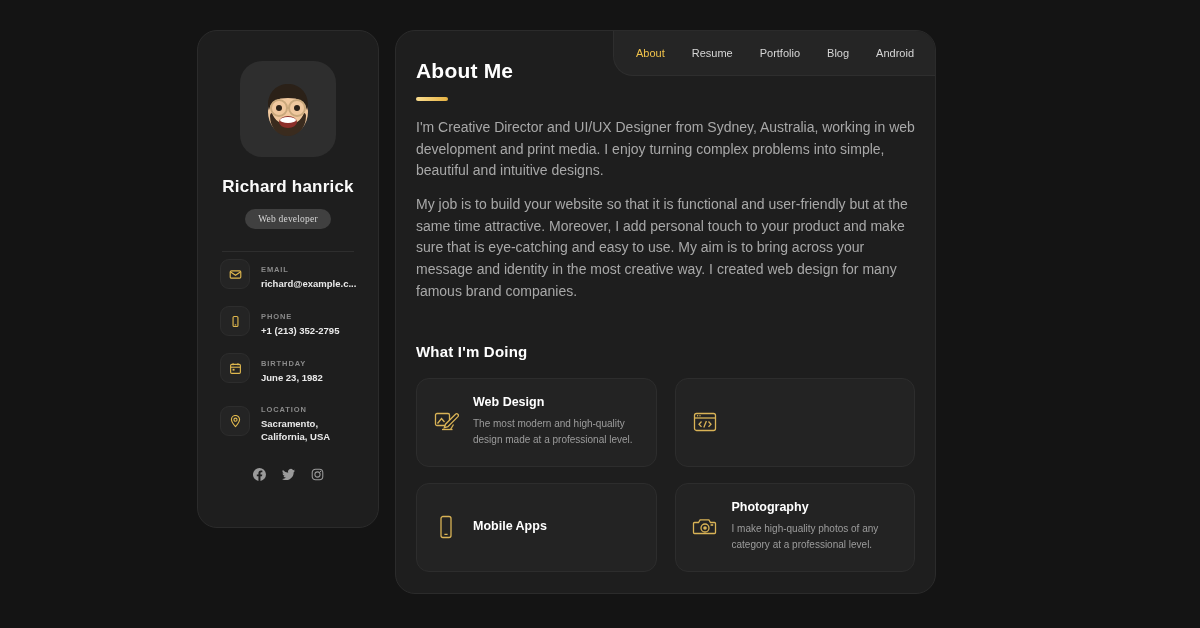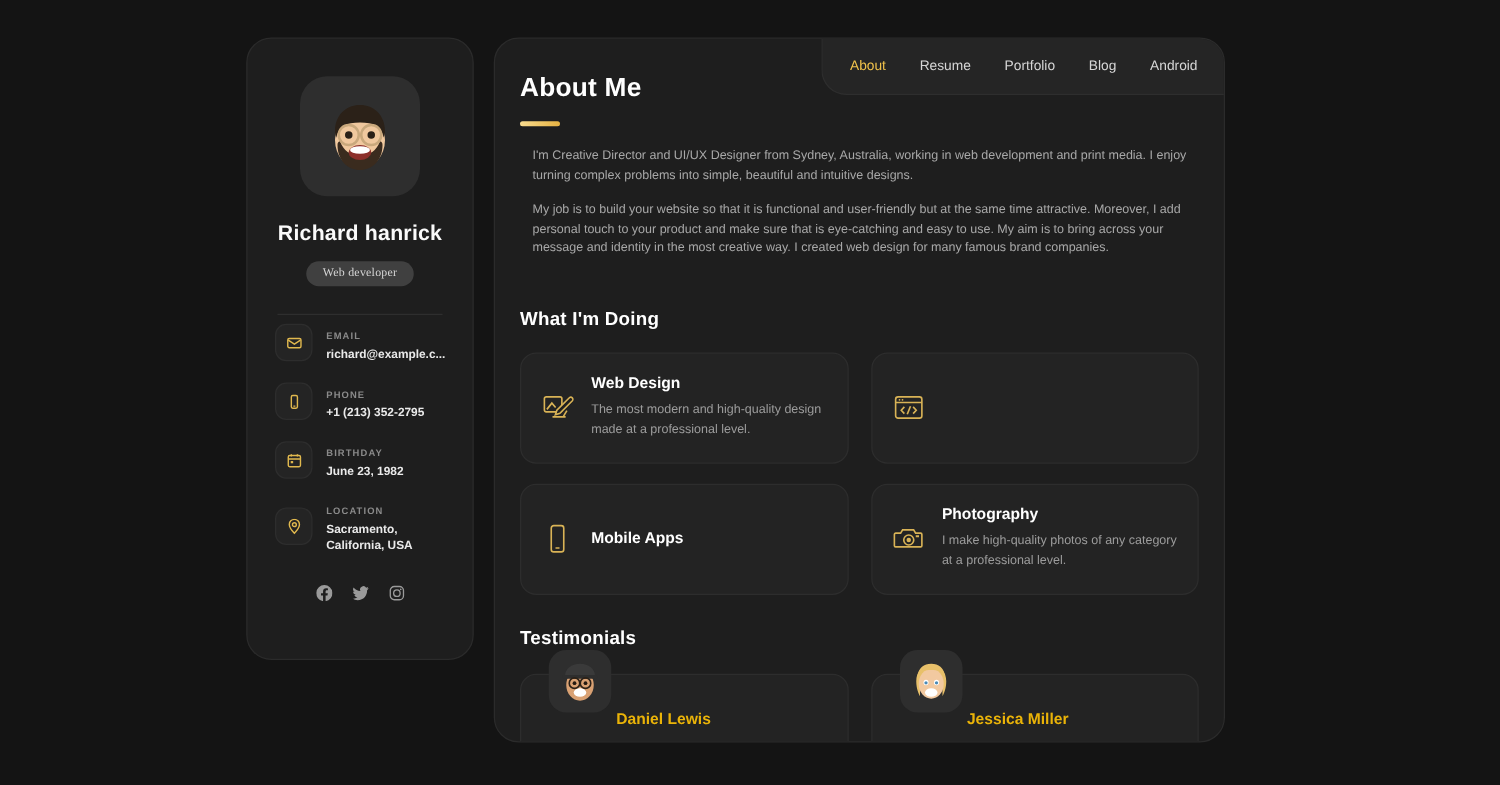--- a/index.html
+++ b/index.html
@@ -44,42 +44,41 @@
   .c-txt{ min-width:0; }
   .c-label{ color:#8a8a8a; font-size:7.5px; letter-spacing:.9px; text-transform:uppercase; }
   .c-value{ color:#eaeaea; font-size:9.5px; margin-top:2px; line-height:1.35; white-space:pre-line; }
   .c-value.ellip{ white-space:nowrap; overflow:hidden; text-overflow:clip; max-width:108px; }
 
   .socials{ display:flex; gap:16px; margin-top:10px; }
   .socials svg{ display:block; }
 
   
   .main{
-    position:absolute; left:395px; top:30px; width:585px; height:564px;
+    position:absolute; left:395px; top:30px; width:541px; height:564px;
     background:#1e1e1e; border:1px solid #2b2b2b; border-radius:20px;
     padding:28px 20px 0; overflow:hidden;
   }
   .navbar{
     position:absolute; right:-1px; top:-1px; height:46px;
     background:#252525; border:1px solid #2e2e2e; border-top:none; border-right:none;
     border-radius:0 20px 0 20px; display:flex; align-items:center;
     padding:0 22px; gap:27px;
   }
   .nav-item{ color:#d6d6d6; font-size:11px; white-space:nowrap; cursor:pointer; }
   .nav-item.active{ color:#f0c24b; }
 
   .h1{ color:#fff; font-size:21px; font-weight:700; letter-spacing:.2px; }
   .accent-bar{
     width:32px; height:4px; border-radius:2px; margin-top:14px;
     background:linear-gradient(90deg,#f9dc8f,#e6b242);
   }
   .para{
-    color:#a8a8a8; font-size:10px; line-height:1.55; margin-top:16px;
+    color:#a8a8a8; font-size:14px; line-height:1.55; margin-top:16px;
     max-width:548px;
-    margin-left:10px;
   }
   .para + .para{ margin-top:12px; }
 
   .h2{ color:#fff; font-size:15px; font-weight:700; margin-top:40px; letter-spacing:.2px; }
 
   .cards{ display:grid; grid-template-columns:1fr 1fr; gap:16px 18px; margin-top:18px; }
   .card{
     background:#232323; border:1px solid #2d2d2d; border-radius:13px;
     padding:16px 16px 18px; display:flex; gap:14px; align-items:center;
   }

